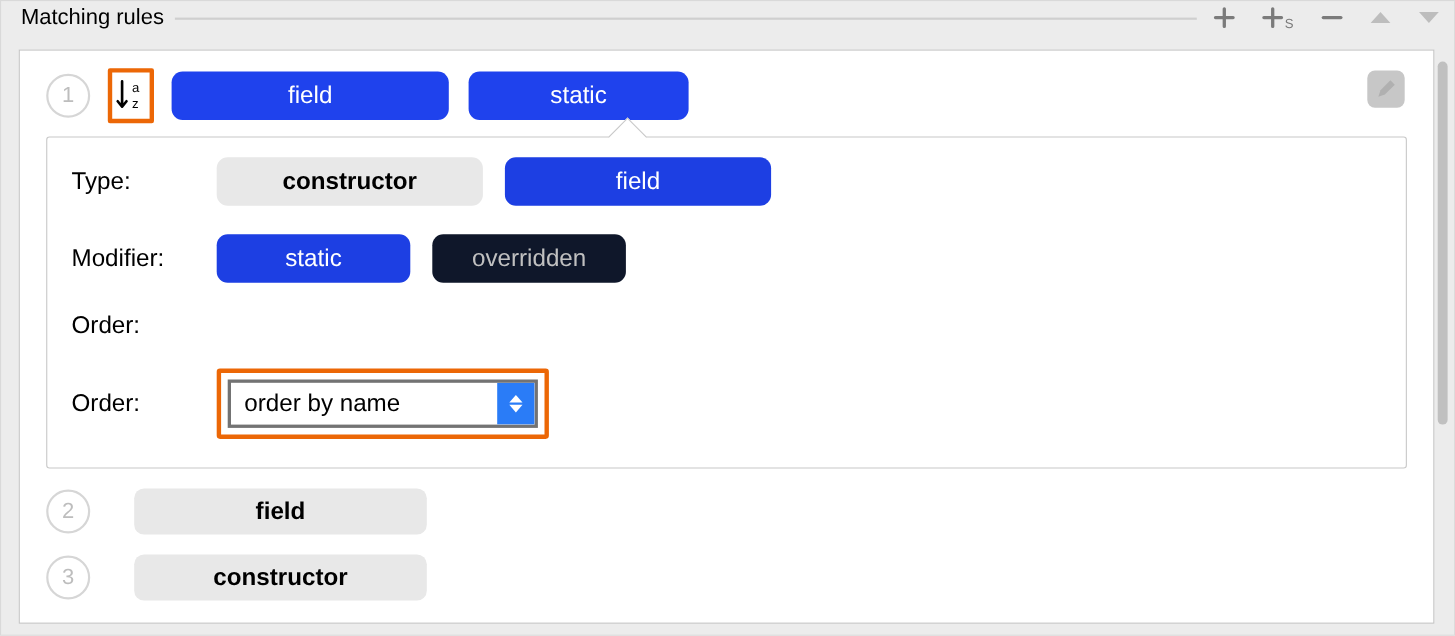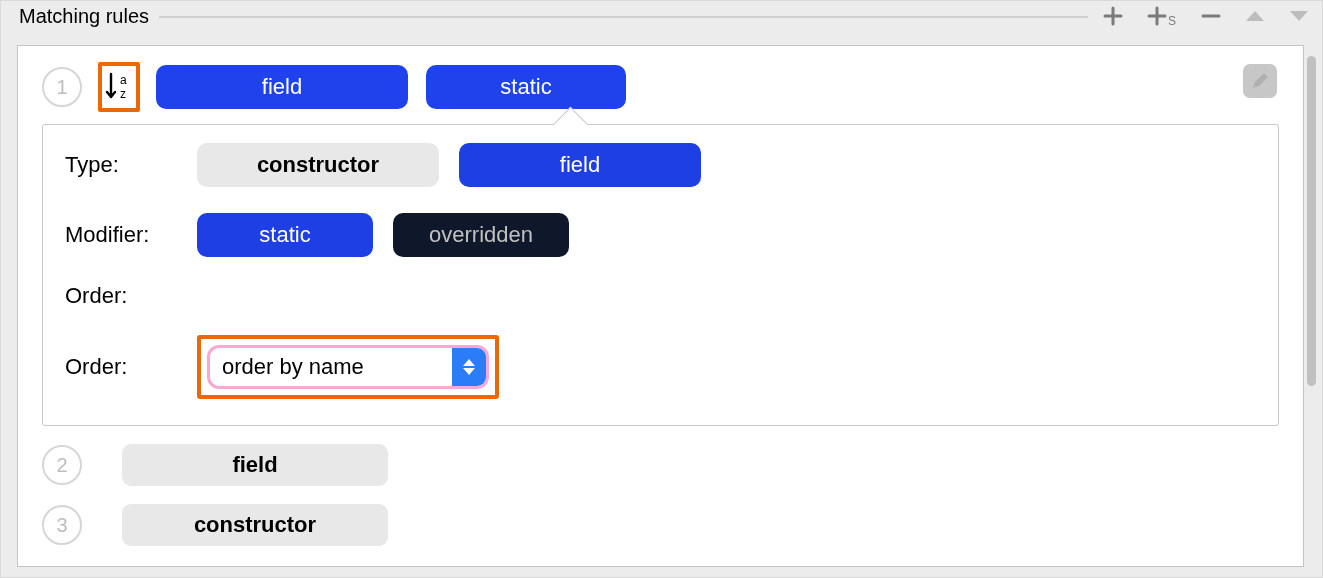--- a/index.html
+++ b/index.html
@@ -186,22 +186,22 @@
   
   .order-highlight {
     border: 4px solid #ec6706;
     border-radius: 3px;
     padding: 6px;
     display: inline-block;
   }
   .dropdown {
     width: 282px;
     height: 44px;
-    border: 3px solid #f9a8d4;
-    border-radius: 12px;
+    border: 3px solid #737373;
+    border-radius: 0;
     background: #fff;
     display: flex;
     align-items: center;
     position: relative;
     overflow: hidden;
   }
   .dropdown-text {
     padding-left: 12px;
     font-size: 22px;
   }

